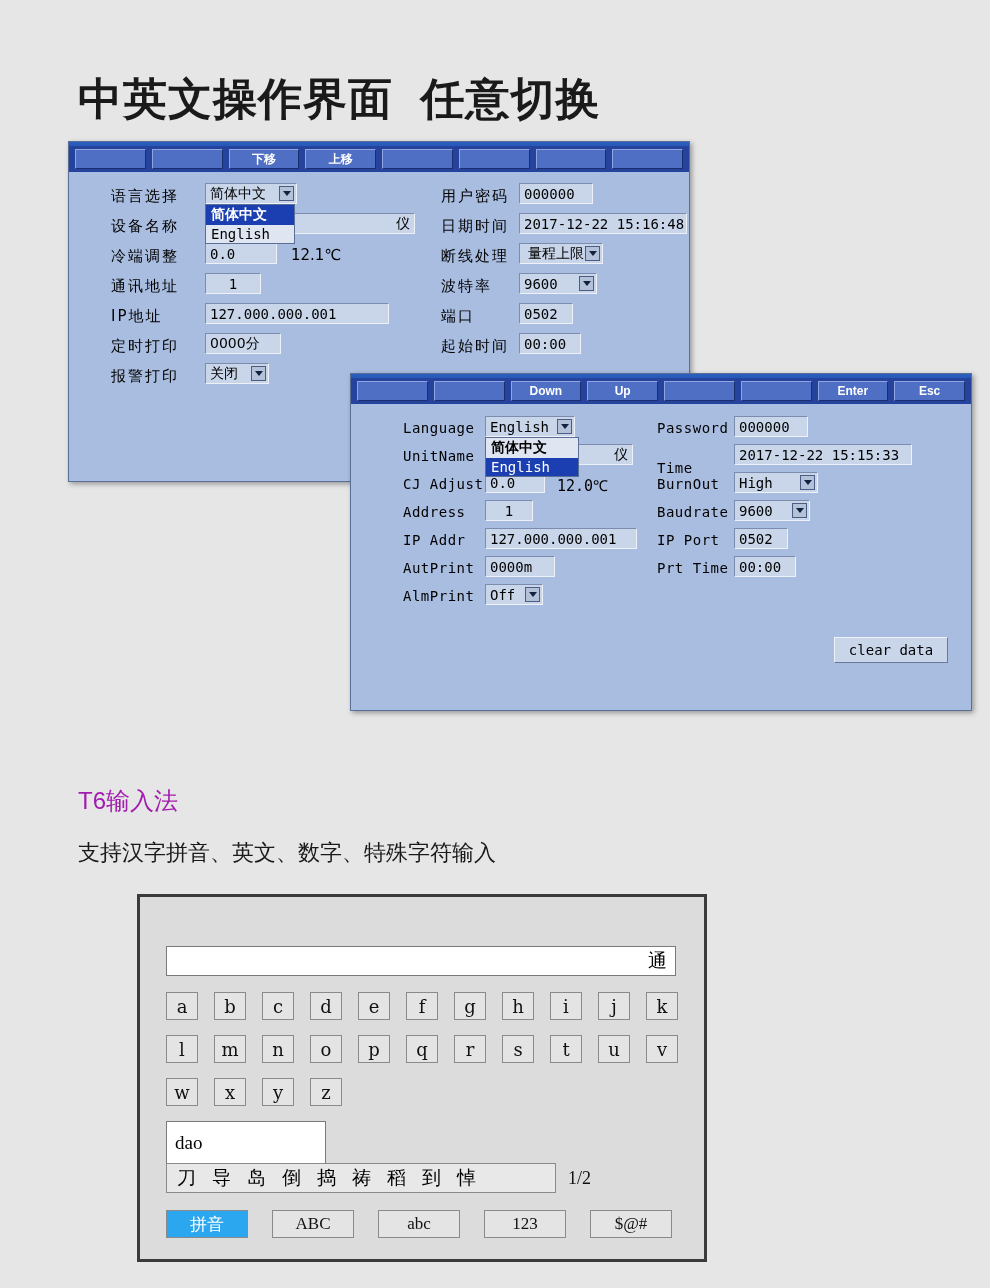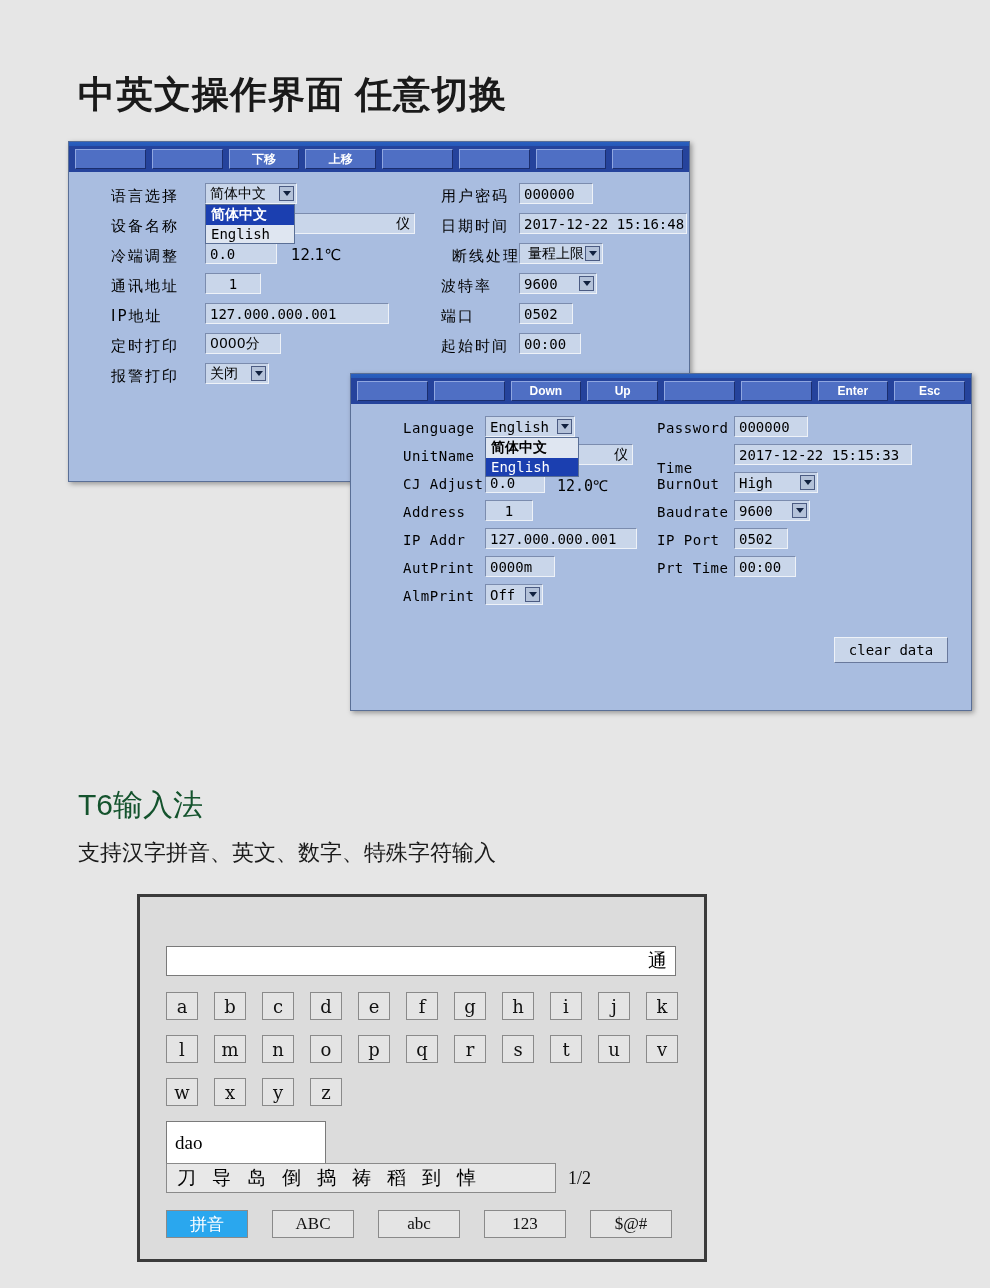--- a/index.html
+++ b/index.html
@@ -7,30 +7,31 @@
     margin: 0; padding: 0;
     width: 990px; height: 1288px;
     background: #e6e6e6;
     font-family: "Liberation Sans", sans-serif;
   }
   .page { position: relative; width: 990px; height: 1288px; overflow: hidden; }
 
   
   .h1 {
     position: absolute;
-    font-size: 37px;
+    font-size: 44px;
     font-weight: bold;
     color: #1a1a1a;
     letter-spacing: 1px;
     white-space: nowrap;
+    font-family: Liberation Mono, monospace;
   }
   .h2 {
     position: absolute;
-    font-size: 30px;
-    color: #14532d;
+    font-size: 24px;
+    color: #a21caf;
     white-space: nowrap;
   }
   .h3 {
     position: absolute;
     font-size: 22px;
     color: #1a1a1a;
     white-space: nowrap;
   }
 
   
@@ -313,21 +314,21 @@
       <div class="fld" style="left:136px; top:101px; width:56px; justify-content:center;">1</div>
       <div class="fld" style="left:136px; top:131px; width:184px;">127.000.000.001</div>
       <div class="fld cnfont" style="left:136px; top:161px; width:76px;">0000分</div>
       <div class="combo cnfont" style="left:136px; top:191px; width:64px;">
         <span>关闭</span>
         <span class="arrow"></span>
       </div>
 
       <div class="lbl cn" style="left:372px; top:15px;">用户密码</div>
       <div class="lbl cn" style="left:372px; top:45px;">日期时间</div>
-      <div class="lbl cn" style="left:383px; top:75px;">断线处理</div>
+      <div class="lbl cn" style="left:372px; top:75px;">断线处理</div>
       <div class="lbl cn" style="left:372px; top:105px;">波特率</div>
       <div class="lbl cn" style="left:372px; top:135px;">端口</div>
       <div class="lbl cn" style="left:372px; top:165px;">起始时间</div>
 
       <div class="fld" style="left:450px; top:11px; width:74px;">000000</div>
       <div class="fld" style="left:450px; top:41px; width:168px;">2017-12-22  15:16:48</div>
       <div class="combo cnfont" style="left:450px; top:71px; width:84px;padding-left:8px;">
         <span>量程上限</span>
         <span class="arrow"></span>
       </div>

